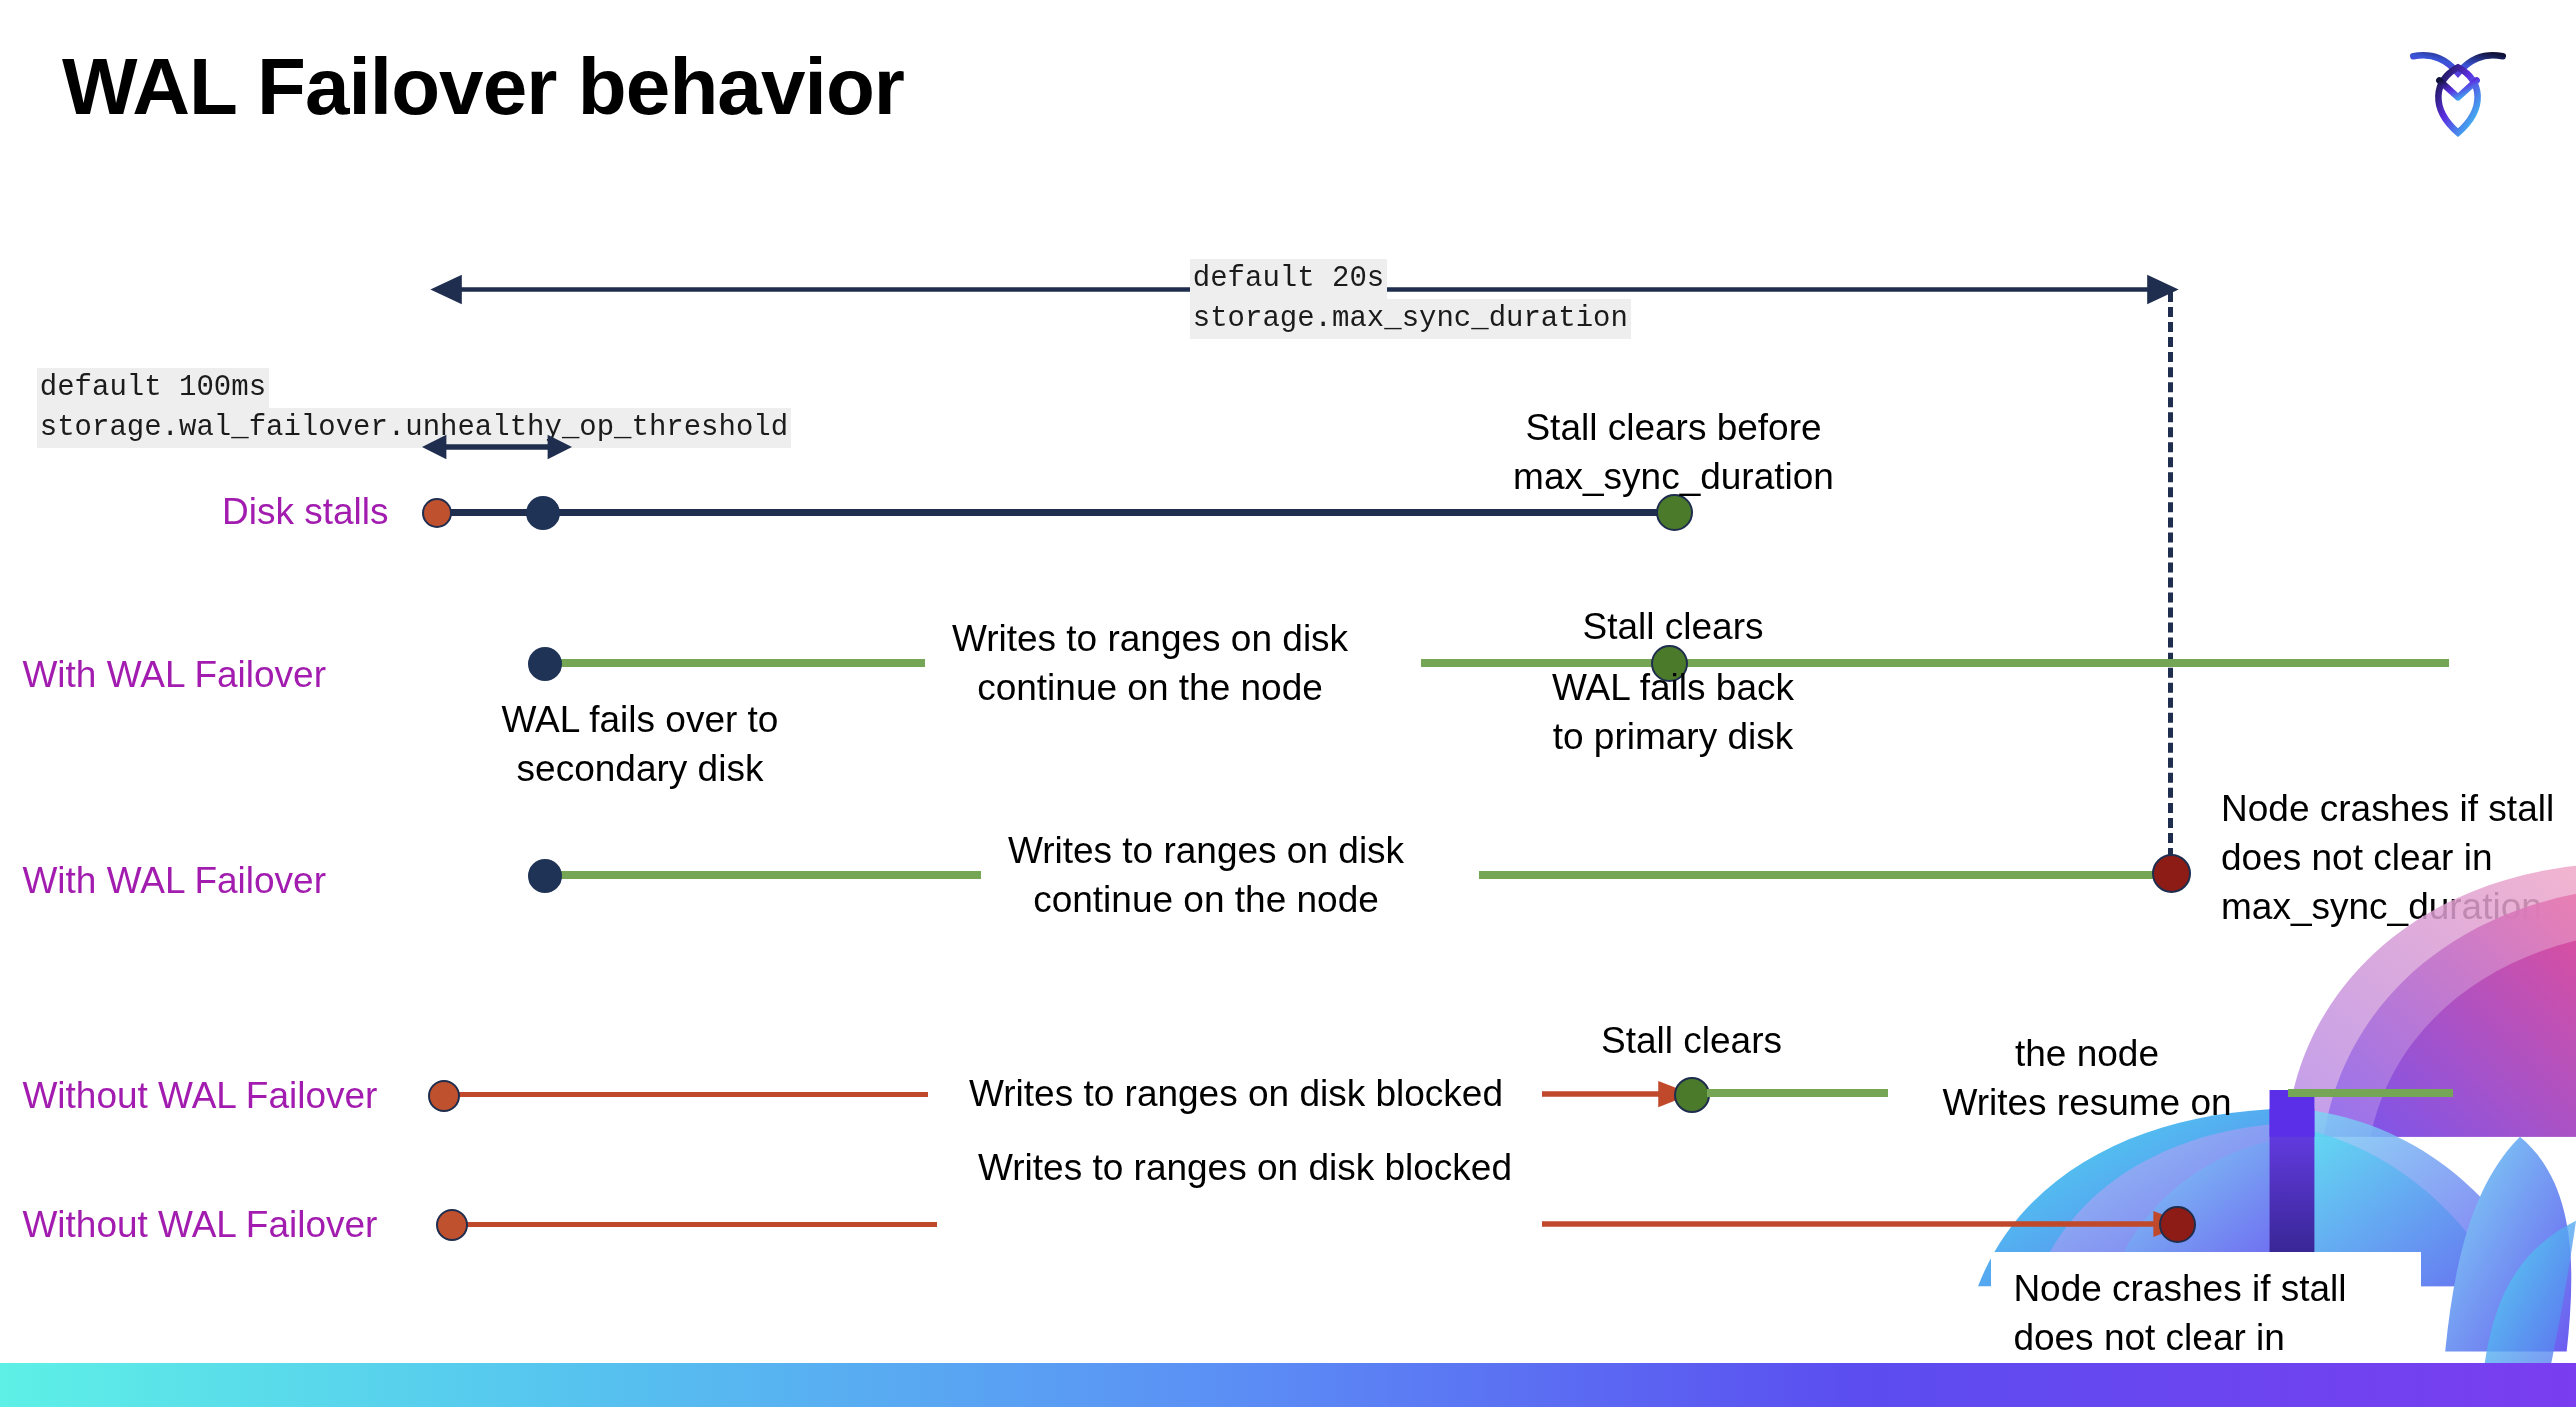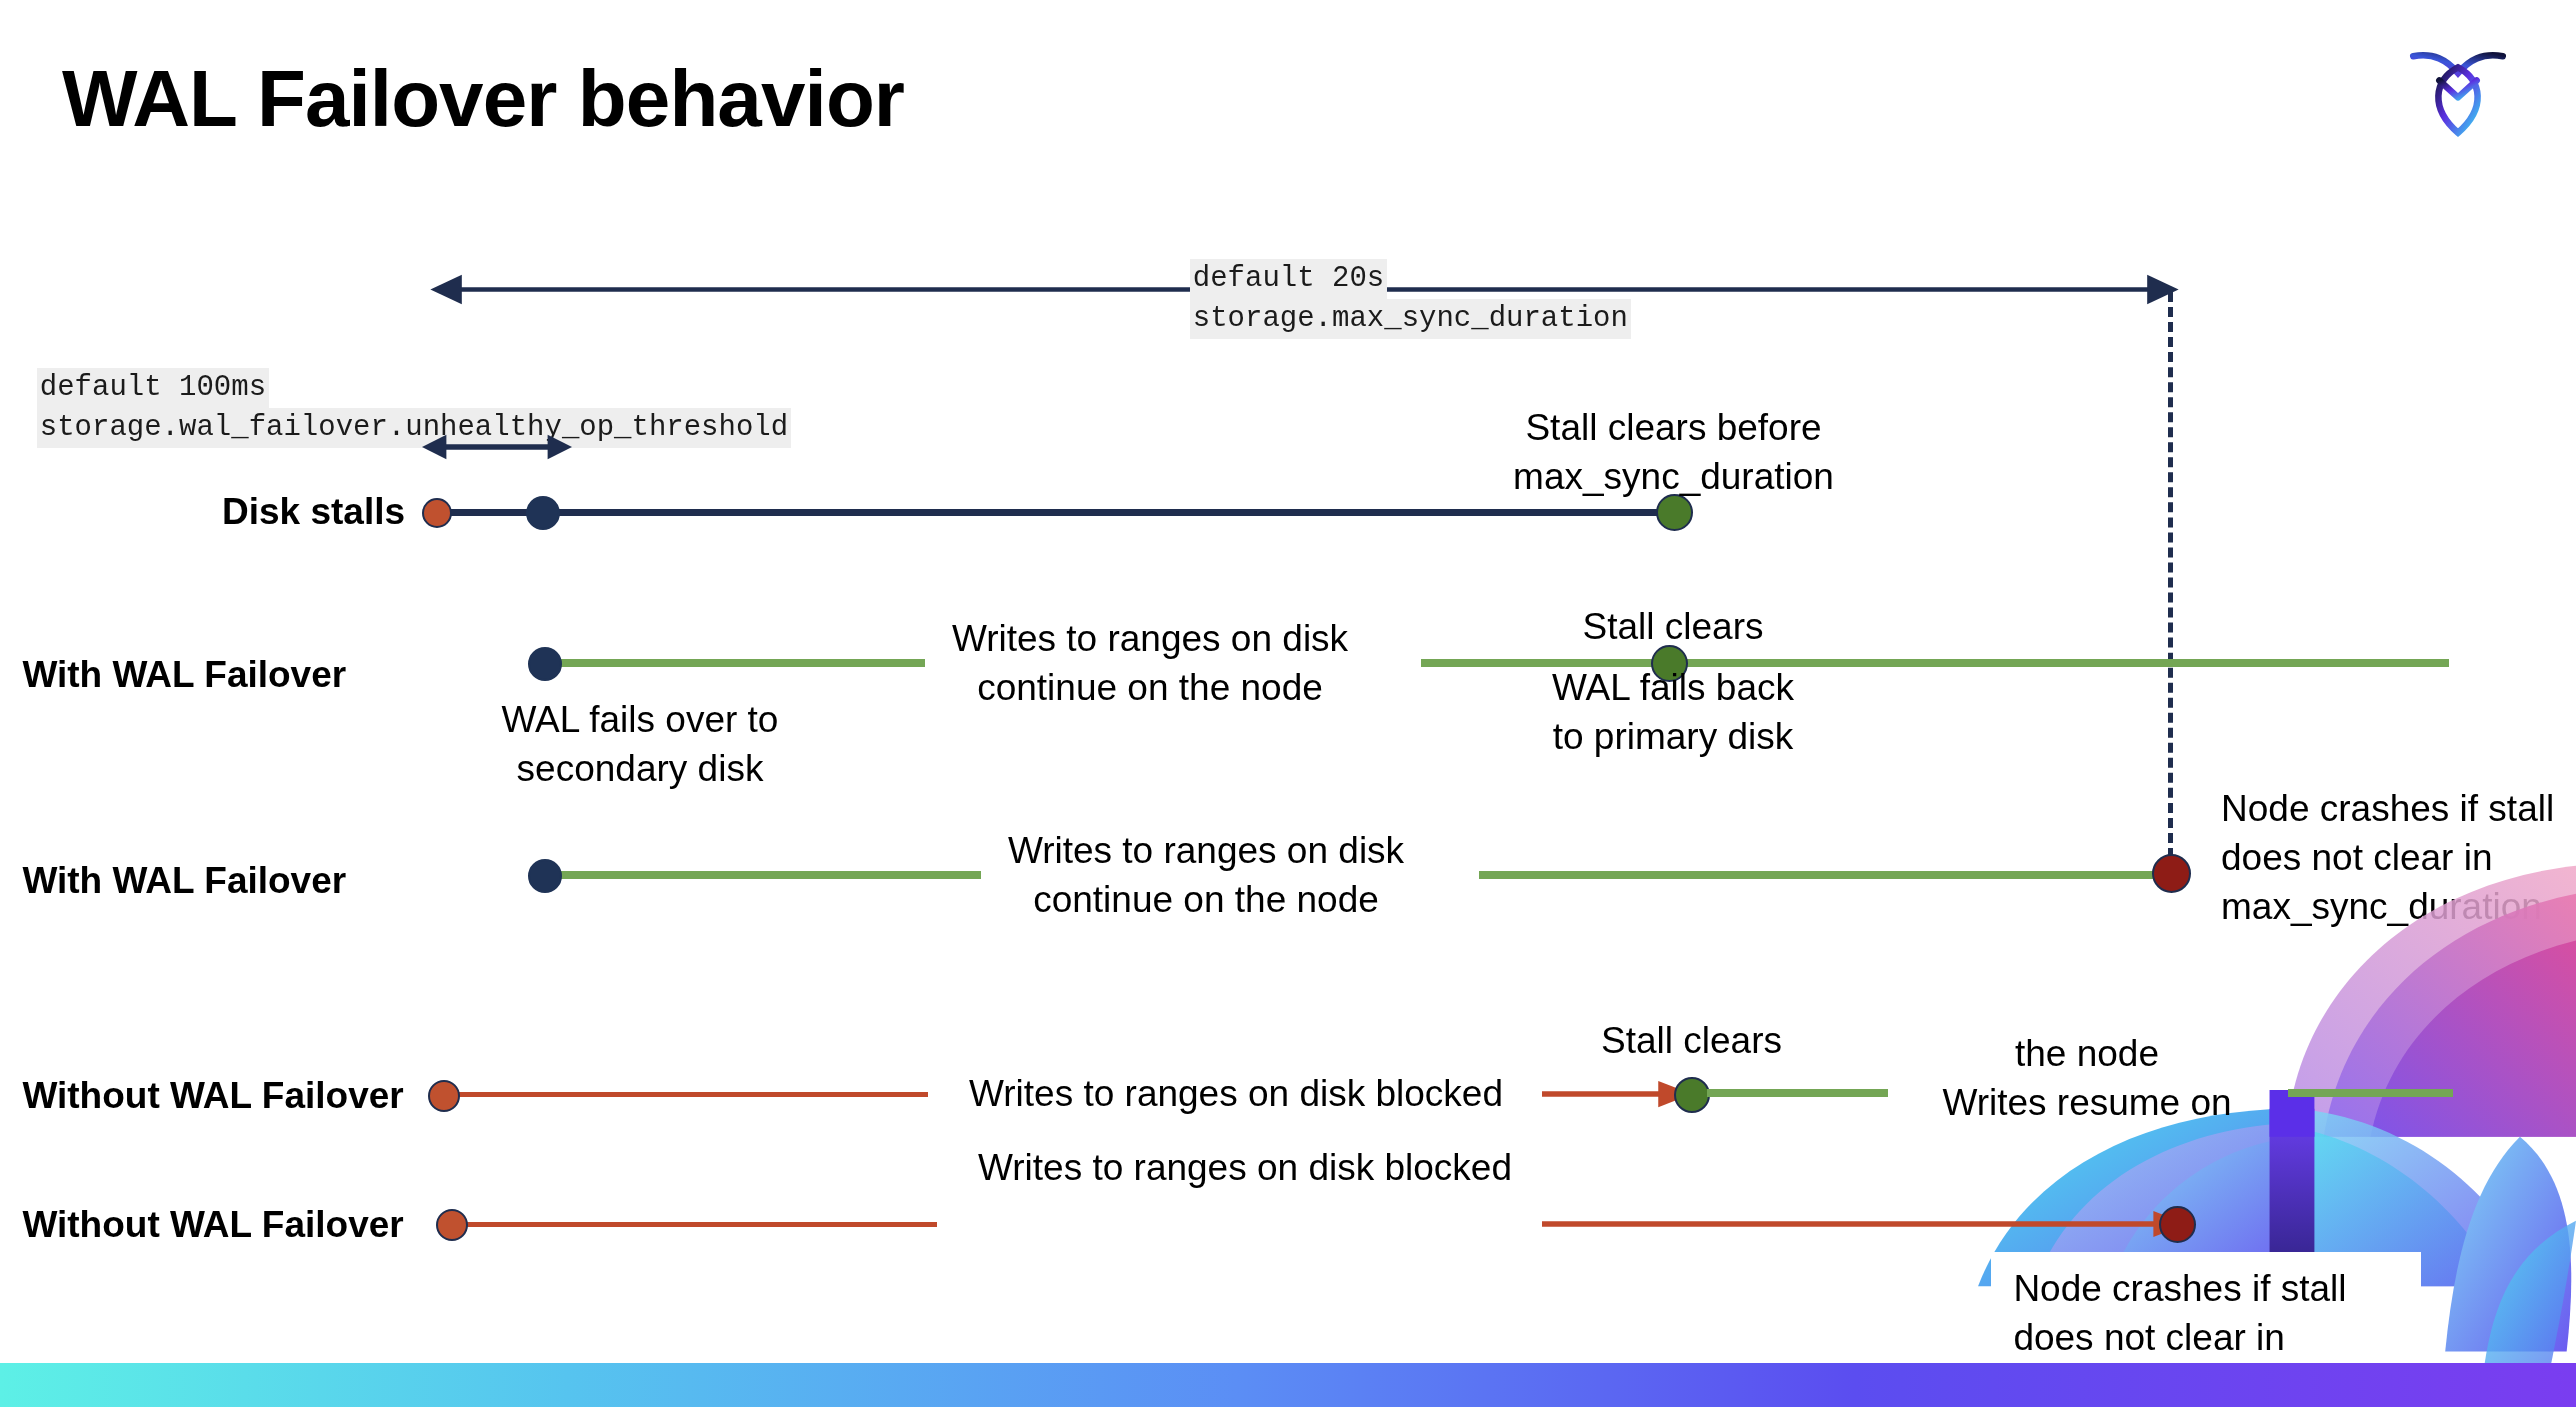--- a/index.html
+++ b/index.html
@@ -7,39 +7,38 @@
     width:2576px;height:1408px;position:relative;overflow:hidden;
     font-family:"Liberation Sans","DejaVu Sans",sans-serif;
     color:#000;
   }
   .abs{position:absolute;}
 
   
   #slide-title{
     left:62px;top:45px;
     font-size:80px;font-weight:bold;letter-spacing:-0.9px;
-    line-height:1.05;color:#000;white-space:nowrap;margin-top:12px;
+    line-height:1.05;color:#000;white-space:nowrap;
   }
 
   
   #brand-logo{left:2402px;top:32px;width:112px;height:112px;}
 
   
   .code-chip{
     font-family:"Liberation Mono","DejaVu Sans Mono",monospace;
     font-size:29px;line-height:40px;
     background:#eeeeee;color:#1b1b1b;
     white-space:pre;display:inline-block;padding:0 2.8px;
   }
 
   
   .row-label{
-    font-size:37px;line-height:1.14;color:#000000;white-space:nowrap;
+    font-size:37px;line-height:1.14;color:#a21caf;white-space:nowrap;
     font-family:"Liberation Sans","DejaVu Sans",sans-serif;
-    font-weight:bold;
   }
   .note{
     font-size:37px;line-height:1.32;color:#000;text-align:center;
   }
   .note.left{text-align:left;}
 
   
   .hline{height:6.5px;border-radius:0;}
   .hline.navy{background:#1f2d4e;}
   .hline.green{background:#74a655;height:8.4px;}

